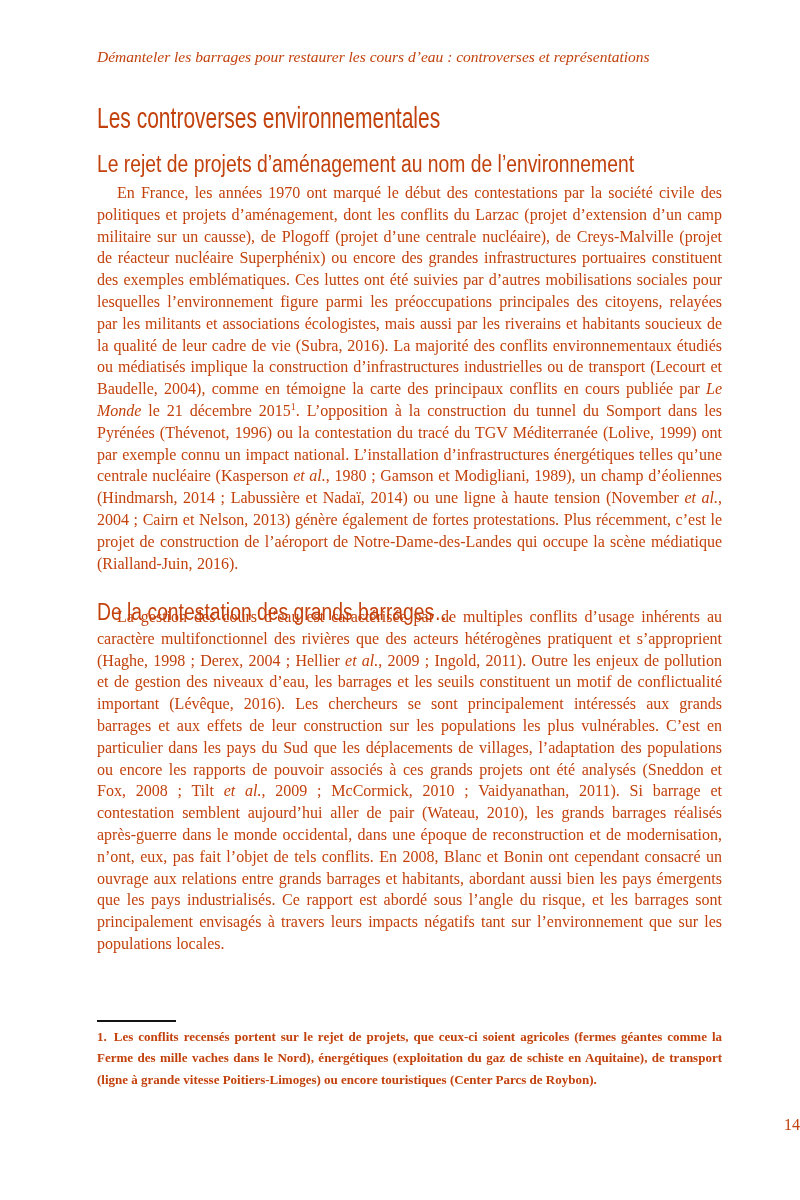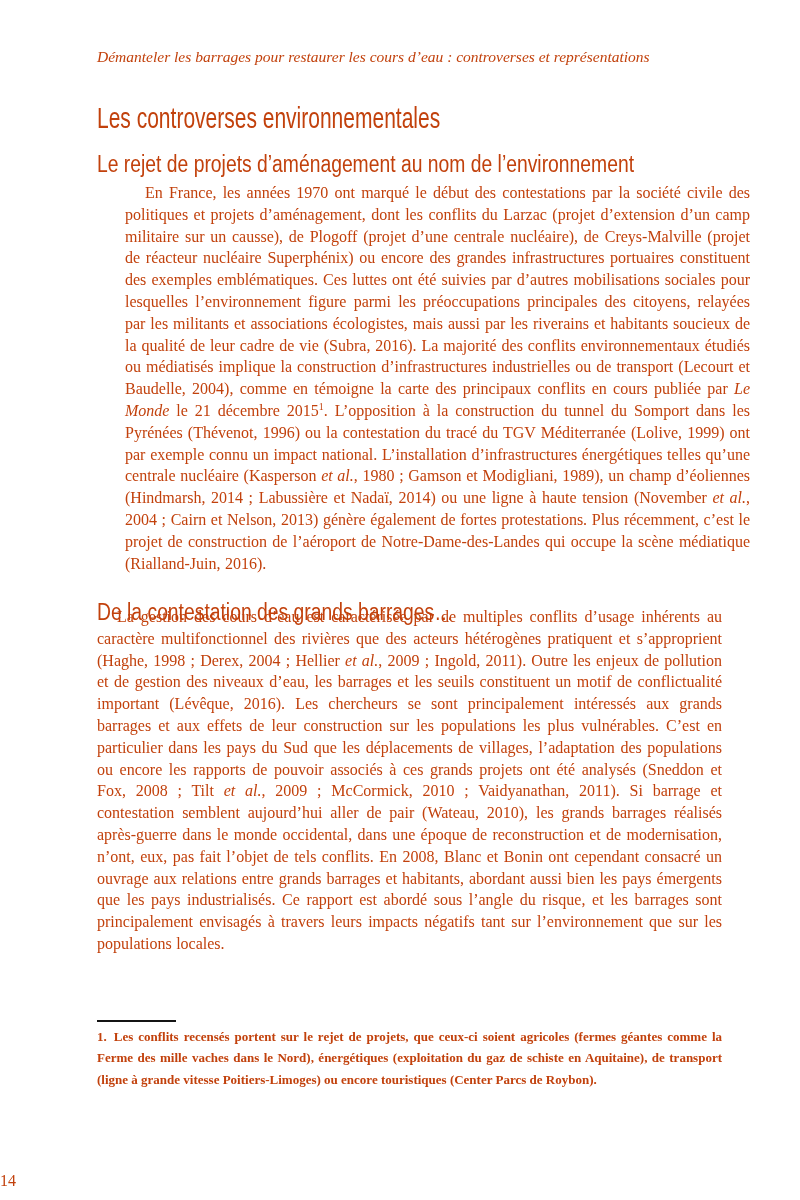--- a/index.html
+++ b/index.html
@@ -61,21 +61,21 @@
     left: 97px;
     width: 625px;
     margin: 0;
     font-family: "Liberation Serif", serif;
     font-size: 16px;
     line-height: 21.8px;
     text-align: justify;
     text-indent: 20px;
     word-spacing: 0.5px;
   }
-  .body-par-1 { top: 182px; margin-left: 28px; }
+  .body-par-1 { top: 182px; }
   .body-par-2 { top: 606px; }
   .body-par em { font-style: italic; }
   .body-par sup {
     font-size: 0.62em;
     vertical-align: super;
     line-height: 0;
   }
   .footnote-rule {
     position: absolute;
     top: 1020px;
@@ -91,24 +91,24 @@
     width: 625px;
     font-family: "Liberation Serif", serif;
     font-size: 13px;
     line-height: 21.4px;
     text-align: justify;
     font-weight: bold;
   }
   .footnote .fn-marker { margin-right: 7px; }
   .page-number {
     position: absolute;
-    top: 1172px;
+    top: 1116px;
     left: 0;
     width: 100%;
-    text-align: left;
+    text-align: right;
     font-family: "Liberation Serif", serif;
     font-size: 16px;
   }
 </style>
 </head>
 <body>
 
 <div class="page">
 
   <div class="running-head">Démanteler les barrages pour restaurer les cours d’eau : controverses et représentations</div>

